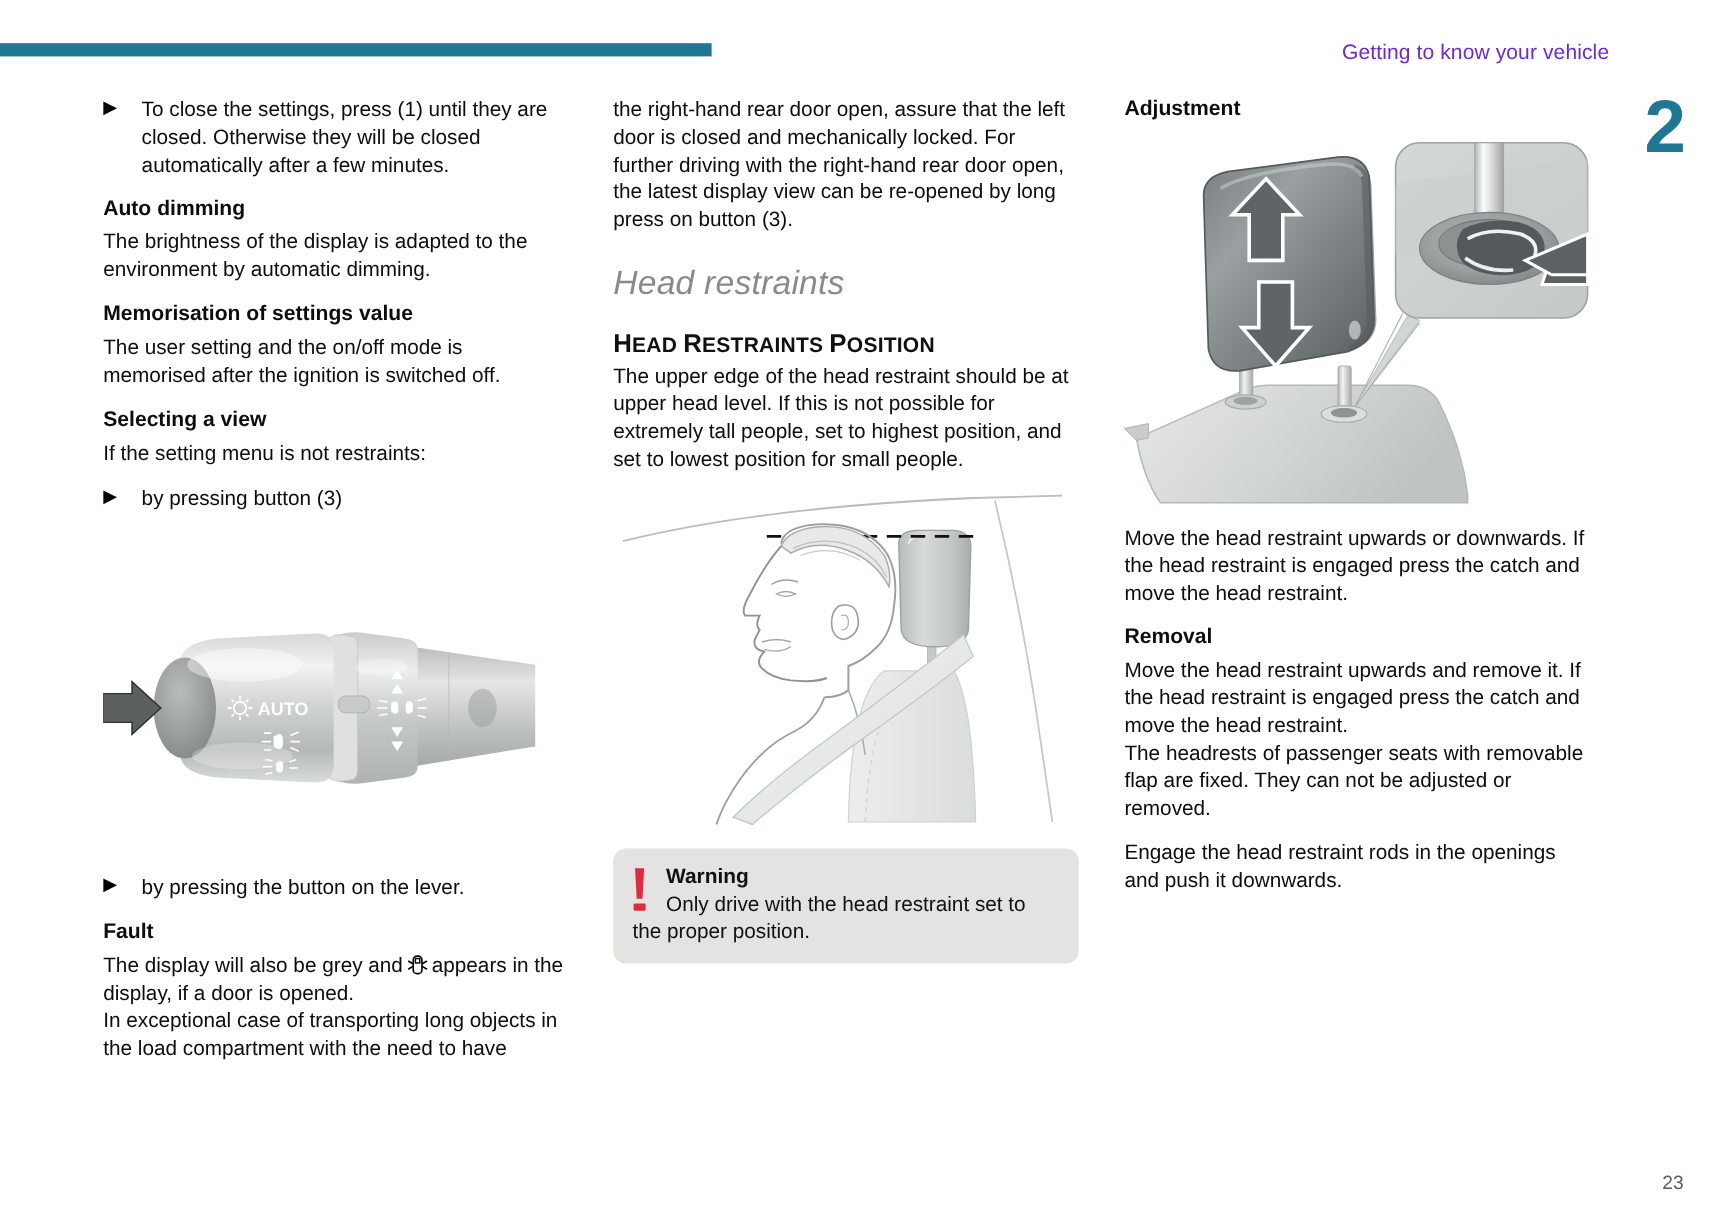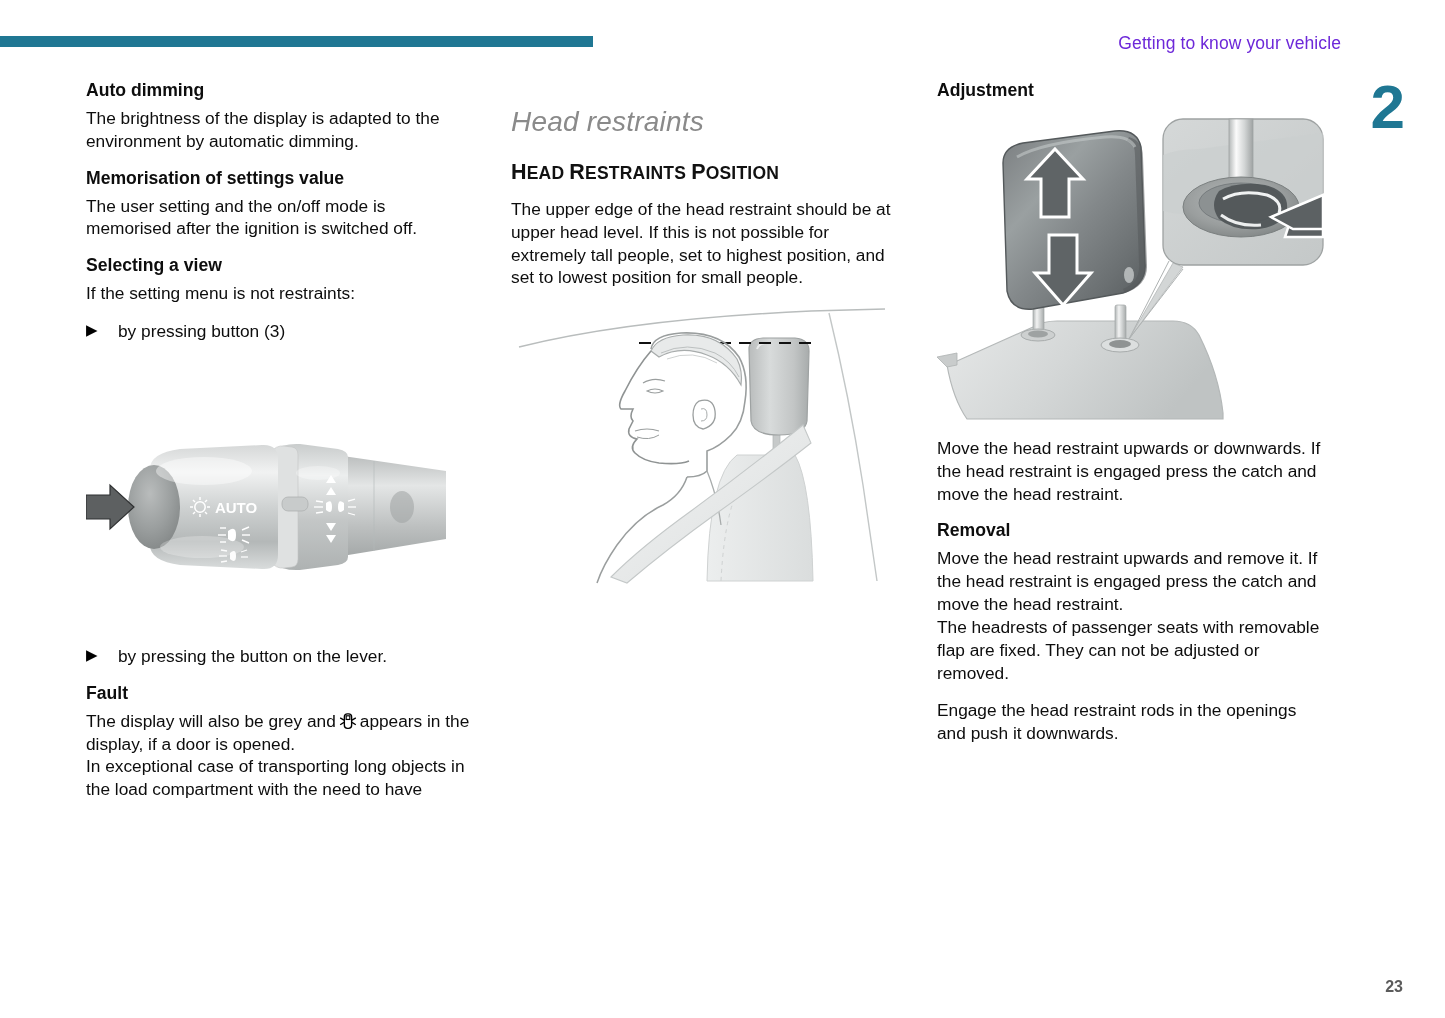--- a/index.html
+++ b/index.html
@@ -41,21 +41,21 @@
     font-weight: bold;
     color: #1f7793;
     line-height: 1;
   }
 
   .page-num {
     position: absolute;
     right: 42px;
     bottom: 22px;
     font-size: 16px;
-    font-weight: bold;
+    font-weight: normal;
     color: #5b5b5b;
   }
 
   
   .col {
     position: absolute;
     top: 80px;
     width: 388px;
   }
   .col-1 { left: 86px; }
@@ -78,21 +78,21 @@
     margin-top: 26px;
     margin-bottom: 22px;
     letter-spacing: 0.2px;
     font-style: italic;
   }
 
   .h-sc {
     font-size: 21.5px;
     font-weight: bold;
     color: #111;
-    margin-bottom: 13px;
+    margin-bottom: 3px;
     letter-spacing: 0.2px;
   }
   .h-sc .sc-small { font-size: 17.5px; }
 
   .h-sub {
     font-size: 17.6px;
     font-weight: bold;
     color: #0d0d0d;
     margin-bottom: 6px;
   }
@@ -182,20 +182,21 @@
 <div class="topbar"></div>
 
 <div class="running-head">Getting to know your vehicle</div>
 
 <div class="chapter-num">2</div>
 
 <div class="page-num">23</div>
 
 <div class="col col-1">
 
+  <div class="bullet">To close the settings, press (1) until they are closed. Otherwise they will be closed automatically after a few minutes.</div>
 
   <div class="h-sub first">Auto dimming</div>
   <div class="p">The brightness of the display is adapted to the environment by automatic dimming.</div>
 
   <div class="h-sub">Memorisation of settings value</div>
   <div class="p">The user setting and the on/off mode is memorised after the ignition is switched off.</div>
 
   <div class="h-sub">Selecting a view</div>
   <div class="p">If the setting menu is not restraints:</div>
 
@@ -312,20 +313,21 @@
           <rect x="9" y="4.2" width="4" height="4" fill="none" stroke="#000" stroke-width="1.3"></rect>
           <path d="M6.6 9 L2.4 6.4 M6.6 11.4 L2.4 14" stroke="#000" stroke-width="1.5" fill="none"></path>
           <path d="M15.4 9 L19.6 6.4 M15.4 11.4 L19.6 14" stroke="#000" stroke-width="1.5" fill="none"></path>
         </svg></span><span>appears in the display, if a door is opened.</span></div>
 
   <div class="p">In exceptional case of transporting long objects in the load compartment with the need to have</div>
 </div>
 
 <div class="col col-2">
 
+  <div class="p">the right-hand rear door open, assure that the left door is closed and mechanically locked. For further driving with the right-hand rear door open, the latest display view can be re-opened by long press on button (3).</div>
 
   <h1 class="h-section">Head restraints</h1>
 
   <h2 class="h-sc"><span>H</span><span class="sc-small">EAD </span><span>R</span><span class="sc-small">ESTRAINTS </span><span>P</span><span class="sc-small">OSITION</span></h2>
 
   <div class="p">The upper edge of the head restraint should be at upper head level. If this is not possible for extremely tall people, set to highest position, and set to lowest position for small people.</div>
 
   <div class="fig fig-person">
     <svg viewBox="0 0 388 280" xmlns="http://www.w3.org/2000/svg">
       <defs>
@@ -381,20 +383,28 @@
       <path d="M188 96 Q202 92 204 106 Q206 120 192 124 Q182 122 182 110 Q182 100 188 96 Z" fill="none" stroke="#9a9e9e" stroke-width="1.3"></path>
       <path d="M190 104 Q196 102 196 110 Q196 116 190 116" fill="none" stroke="#a8acac" stroke-width="1"></path>
 
       <path d="M176 172 Q170 190 152 200 Q126 212 106 240 Q92 260 86 278" fill="none" stroke="#9a9e9e" stroke-width="1.5"></path>
       <path d="M196 166 Q206 190 210 220" fill="none" stroke="#a8acac" stroke-width="1.3"></path>
 
       <path d="M292 120 Q240 162 180 206 Q130 242 100 272 L116 278 Q156 244 206 208 Q262 168 300 138 Z" fill="url(#beltG)" stroke="#c4c8c8" stroke-width="1.1"></path>
     </svg>
   </div>
 
+  <div class="warnbox">
+    <div class="warn-icon">
+      <div class="bang-body"></div>
+      <div class="bang-dot"></div>
+    </div>
+    <div class="warn-title">Warning</div>
+    <div class="warn-body"><span class="ind">Only drive with the head restraint set to</span><span>the proper position.</span></div>
+  </div>
 </div>
 
 <div class="col col-3">
 
   <div class="h-sub first">Adjustment</div>
 
   <div class="fig fig-headrest">
     <svg viewBox="0 0 390 308" xmlns="http://www.w3.org/2000/svg">
       <defs>
         <linearGradient id="padG" x1="0.1" y1="0" x2="0.95" y2="0.9">

